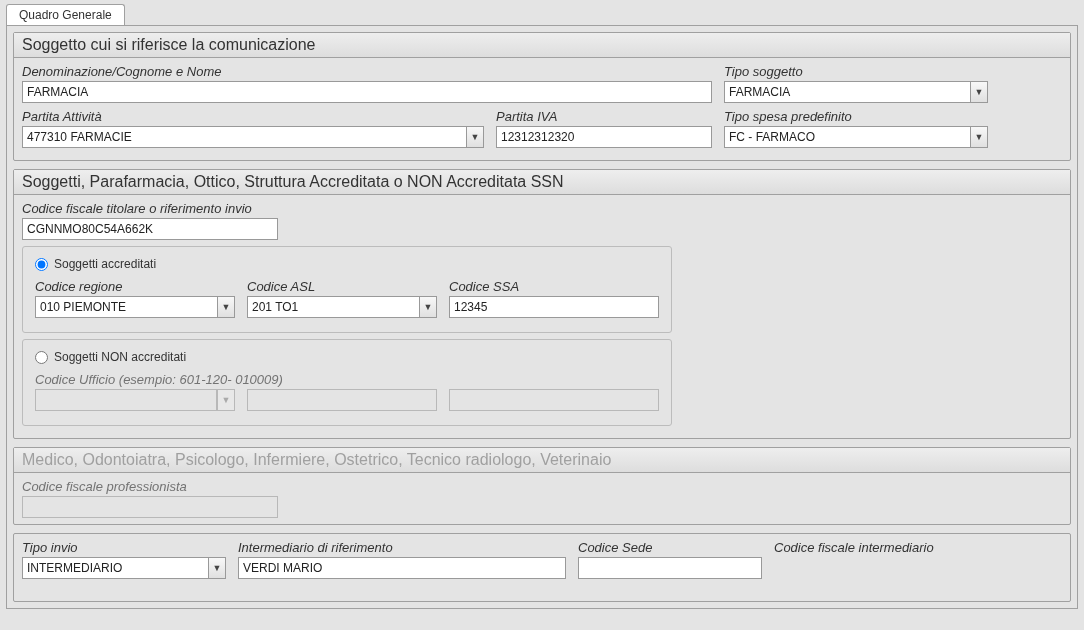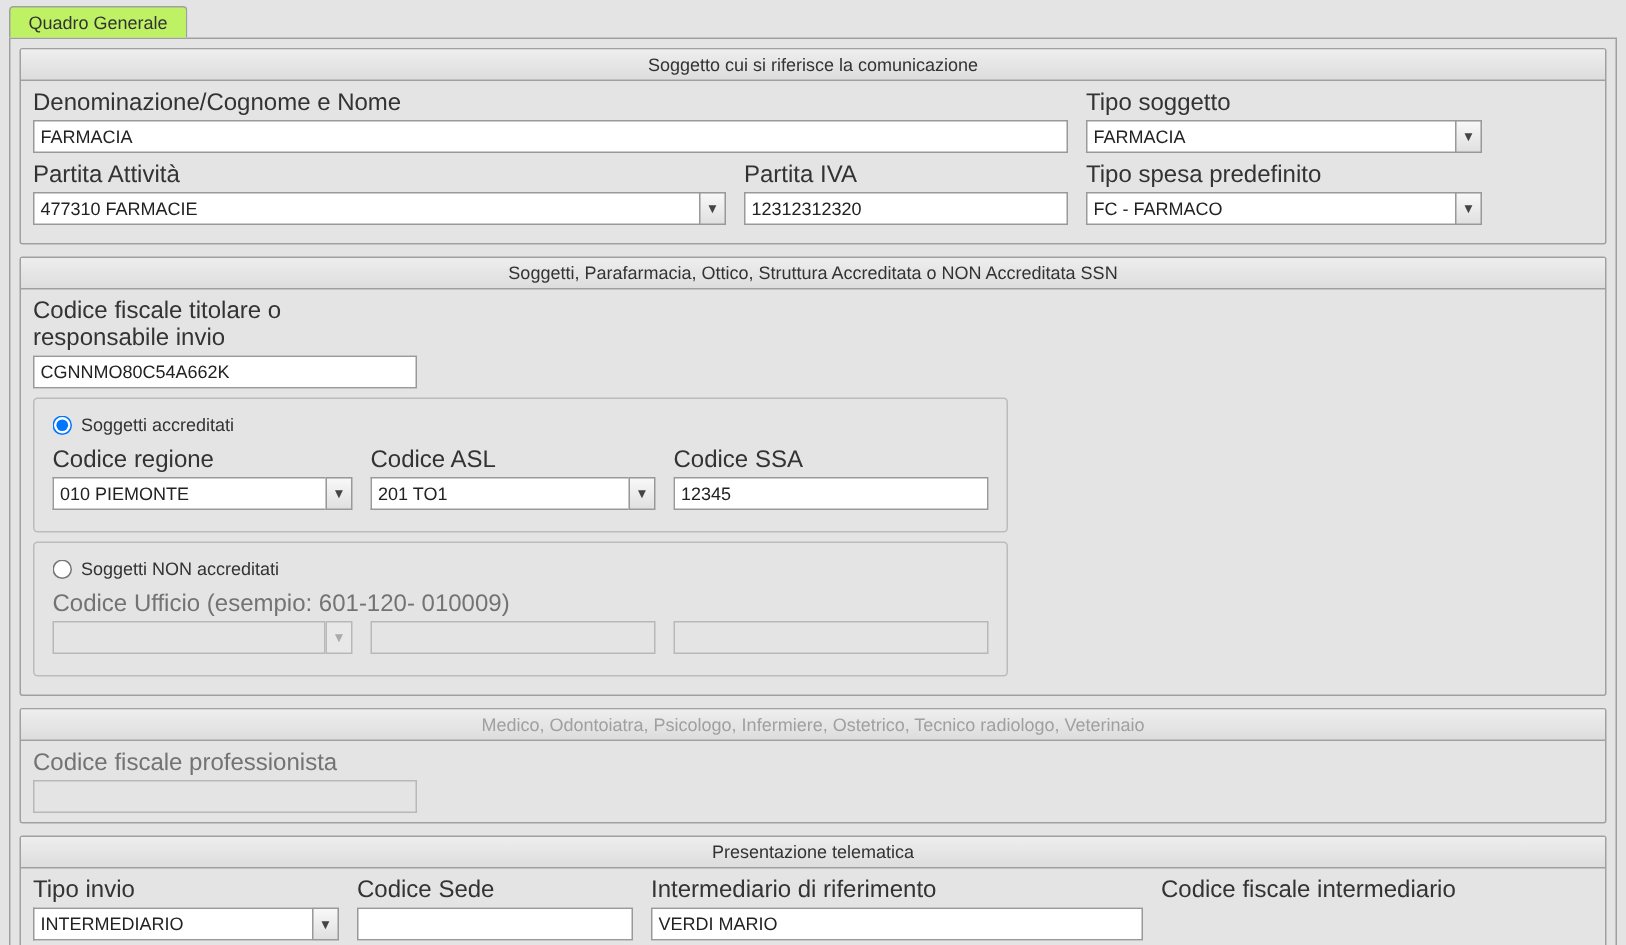--- a/index.html
+++ b/index.html
@@ -9,21 +9,21 @@
   background: #e4e4e4;
   color: #333;
   width: 1084px;
 }
 .tab-strip {
   padding: 4px 6px 0 6px;
   background: #e4e4e4;
 }
 .tab {
   display: inline-block;
-  background: #bef264;
+  background: #ffffff;
   border: 1px solid #a0a0a0;
   border-bottom: none;
   padding: 3px 12px;
   border-radius: 3px 3px 0 0;
   font-size: 12px;
 }
 .main-panel {
   border: 1px solid #a0a0a0;
   background: #e4e4e4;
   margin: 0 6px 6px 6px;
@@ -32,36 +32,36 @@
 .section {
   border: 1px solid #a0a0a0;
   border-radius: 2px;
   margin-bottom: 8px;
   background: #e4e4e4;
 }
 .section-title {
   background: linear-gradient(#eeeeee,#dddddd);
   border-bottom: 1px solid #a0a0a0;
   padding: 3px 8px;
-  font-size: 12px;
-  text-align: center;
+  font-size: 16px;
 }
 .section-body {
   padding: 6px 8px;
 }
 .row {
   display: flex;
   gap: 12px;
   margin-bottom: 6px;
 }
 .field { display: flex; flex-direction: column; }
 label {
-  font-size: 16px;
+  font-size: 13px;
   color: #333;
   margin-bottom: 2px;
+  font-style: italic;
 }
 label.disabled { color: #737373; }
 input[type=text], select {
   border: 1px solid #999;
   background: #fff;
   height: 22px;
   padding: 0 4px;
   font-size: 12px;
   font-family: inherit;
   color: #222;
@@ -159,21 +159,21 @@
         </div>
       </div>
     </div>
   </div>
 
   <div class="section">
     <div class="section-title">Soggetti, Parafarmacia, Ottico,  Struttura Accreditata o NON Accreditata SSN</div>
     <div class="section-body">
       <div class="row">
         <div class="field" style="flex:0 0 256px">
-          <label>Codice fiscale titolare o responsabile invio</label>
+          <label>Codice fiscale titolare o riferimento invio</label>
           <input type="text" value="CGNNMO80C54A662K" style="">
         </div>
       </div>
 
       <div class="fieldset inner" style="width:650px">
         <div class="radio-row">
           <input type="radio" name="acc" checked="" style="">
           <span>Soggetti accreditati</span>
         </div>
         <div class="row" style="margin-bottom:0">
@@ -222,38 +222,37 @@
     <div class="section-title disabled">Medico, Odontoiatra, Psicologo, Infermiere, Ostetrico, Tecnico radiologo, Veterinaio</div>
     <div class="section-body">
       <div class="field" style="width:256px">
         <label class="disabled">Codice fiscale professionista</label>
         <input type="text" disabled="" style="">
       </div>
     </div>
   </div>
 
   <div class="section" style="margin-bottom:0">
-    <div class="section-title">Presentazione telematica</div>
     <div class="section-body">
       <div class="row" style="margin-bottom:16px">
         <div class="field" style="flex:0 0 204px">
           <label>Tipo invio</label>
           <div class="select-wrap">
             <input type="text" value="INTERMEDIARIO" style="">
             <div class="chevron">▼</div>
           </div>
         </div>
+        <div class="field" style="flex:0 0 328px">
+          <label>Intermediario di riferimento</label>
+          <input type="text" value="VERDI MARIO" style="">
+        </div>
         <div class="field" style="flex:0 0 184px">
           <label>Codice Sede</label>
           <input type="text" value="" style="">
         </div>
-        <div class="field" style="flex:0 0 328px">
-          <label>Intermediario di riferimento</label>
-          <input type="text" value="VERDI MARIO" style="">
-        </div>
         <div class="field" style="flex:0 0 214px">
           <label>Codice fiscale intermediario</label>
         </div>
       </div>
     </div>
   </div>
 
 </div>
 
 </body></html>

